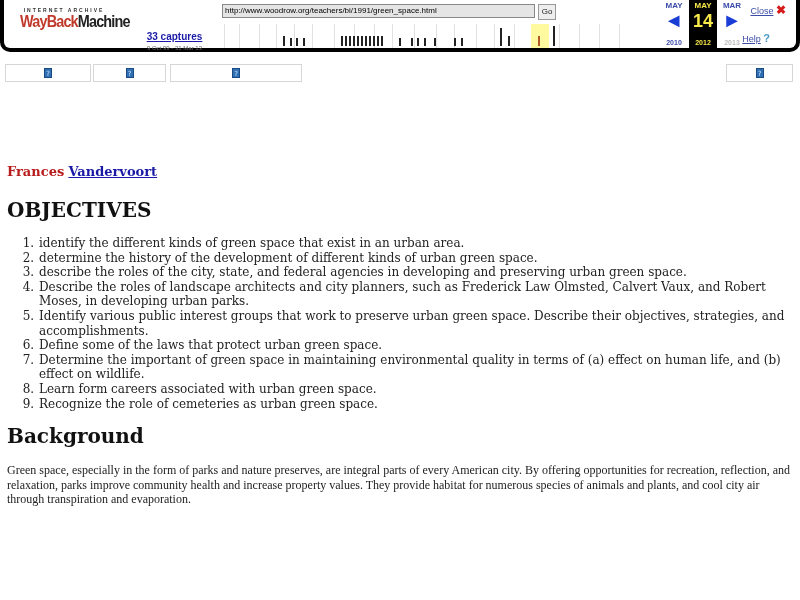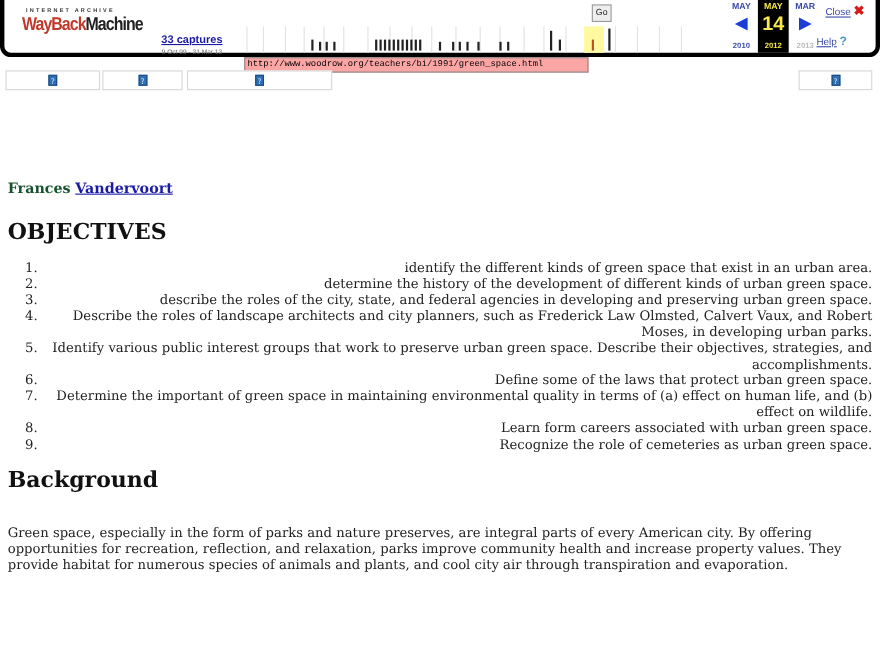--- a/index.html
+++ b/index.html
@@ -26,21 +26,21 @@
       white-space: nowrap;
     }
     .wb-logo .wm .way { color: #c0392b; background: #fff; }
     .wb-logo .wm .mach { color: #222; }
     .wb-captures { position: absolute; left: 133px; top: 26px; width: 75px; text-align: center; }
     .wb-captures a { font-size: 10px; color: #1a1aa6; font-weight: bold; text-decoration: underline; }
     .wb-captures .range { font-size: 6px; color: #666; margin-top: 1px; }
     .wb-url {
       position: absolute; left: 218px; top: 4px; width: 313px; height: 14px;
       border: 1px solid #888; font-size: 8px; padding: 1px 2px; color: #000;
-      font-family: Liberation Mono, monospace; background: #fca5a5; white-space: nowrap; overflow: hidden; margin-top: 48px;
+      font-family: Liberation Sans, sans-serif; background: #e5e5e5; white-space: nowrap; overflow: hidden;
     }
     .wb-go {
       position: absolute; left: 534px; top: 4px; width: 18px; height: 16px;
       border: 1px solid #999; background: #eee; font-size: 8px; text-align: center; line-height: 14px;
     }
     .wb-timeline { position: absolute; left: 210px; top: 22px; width: 425px; height: 26px; }
     .wb-timeline .tick { position: absolute; bottom: 0; width: 1px; height: 24px; background: #e2e2e2; }
     .wb-timeline .bar { position: absolute; bottom: 2px; width: 2px; background: #222; }
     .wb-timeline .hl { position: absolute; bottom: 0; width: 18px; height: 24px; background: #fffaa0; }
     .wb-cal { position: absolute; left: 636px; top: 0; width: 86px; height: 48px; font-weight: bold; }
@@ -68,29 +68,29 @@
     .qicon {
       width: 8px; height: 10px; background: #2f6fb3; color: #cfe3f7;
       font-size: 7px; font-family: "DejaVu Sans", sans-serif; line-height: 10px; text-align: center;
       border: 1px solid #1b4a82;
     }
 
     
     .content { position: absolute; left: 7px; top: 150px; width: 786px; }
     h1 { font-size: 25px; margin: 0; font-weight: bold; color: #111; line-height: 34px; }
     .author { margin-top: 14px; font-size: 13px; line-height: 15px; }
-    .author b { color: #14532d; }
+    .author b { color: #b91c1c; }
     .author a { color: #1a1aa6; font-weight: bold; text-decoration: underline; }
     h2 { font-size: 20px; margin: 0; font-weight: bold; color: #111; }
     .obj-h { margin-top: 19px; }
     .intro { font-size: 12px; margin-top: 14px; }
-    ol { margin: 14px 0 0 0; padding-left: 31px; font-size: 12px; line-height: 14.6px; text-align: right; }
+    ol { margin: 14px 0 0 0; padding-left: 31px; font-size: 12px; line-height: 14.6px; }
     ol li { padding-left: 1px; }
     .bg-h { margin-top: 13px; }
-    .bg-p { font-size: 12px; margin-top: 29px; line-height: 14.6px; }
+    .bg-p { font-size: 12px; margin-top: 15px; line-height: 14.6px; font-family: Liberation Serif, serif; }
   </style>
 </head>
 <body>
 
 <div class="wb">
   <div class="wb-logo">
     <div class="ia">INTERNET ARCHIVE</div>
     <div class="wm">
       <span class="way">WayBack</span><span class="mach">Machine</span>
     </div>

